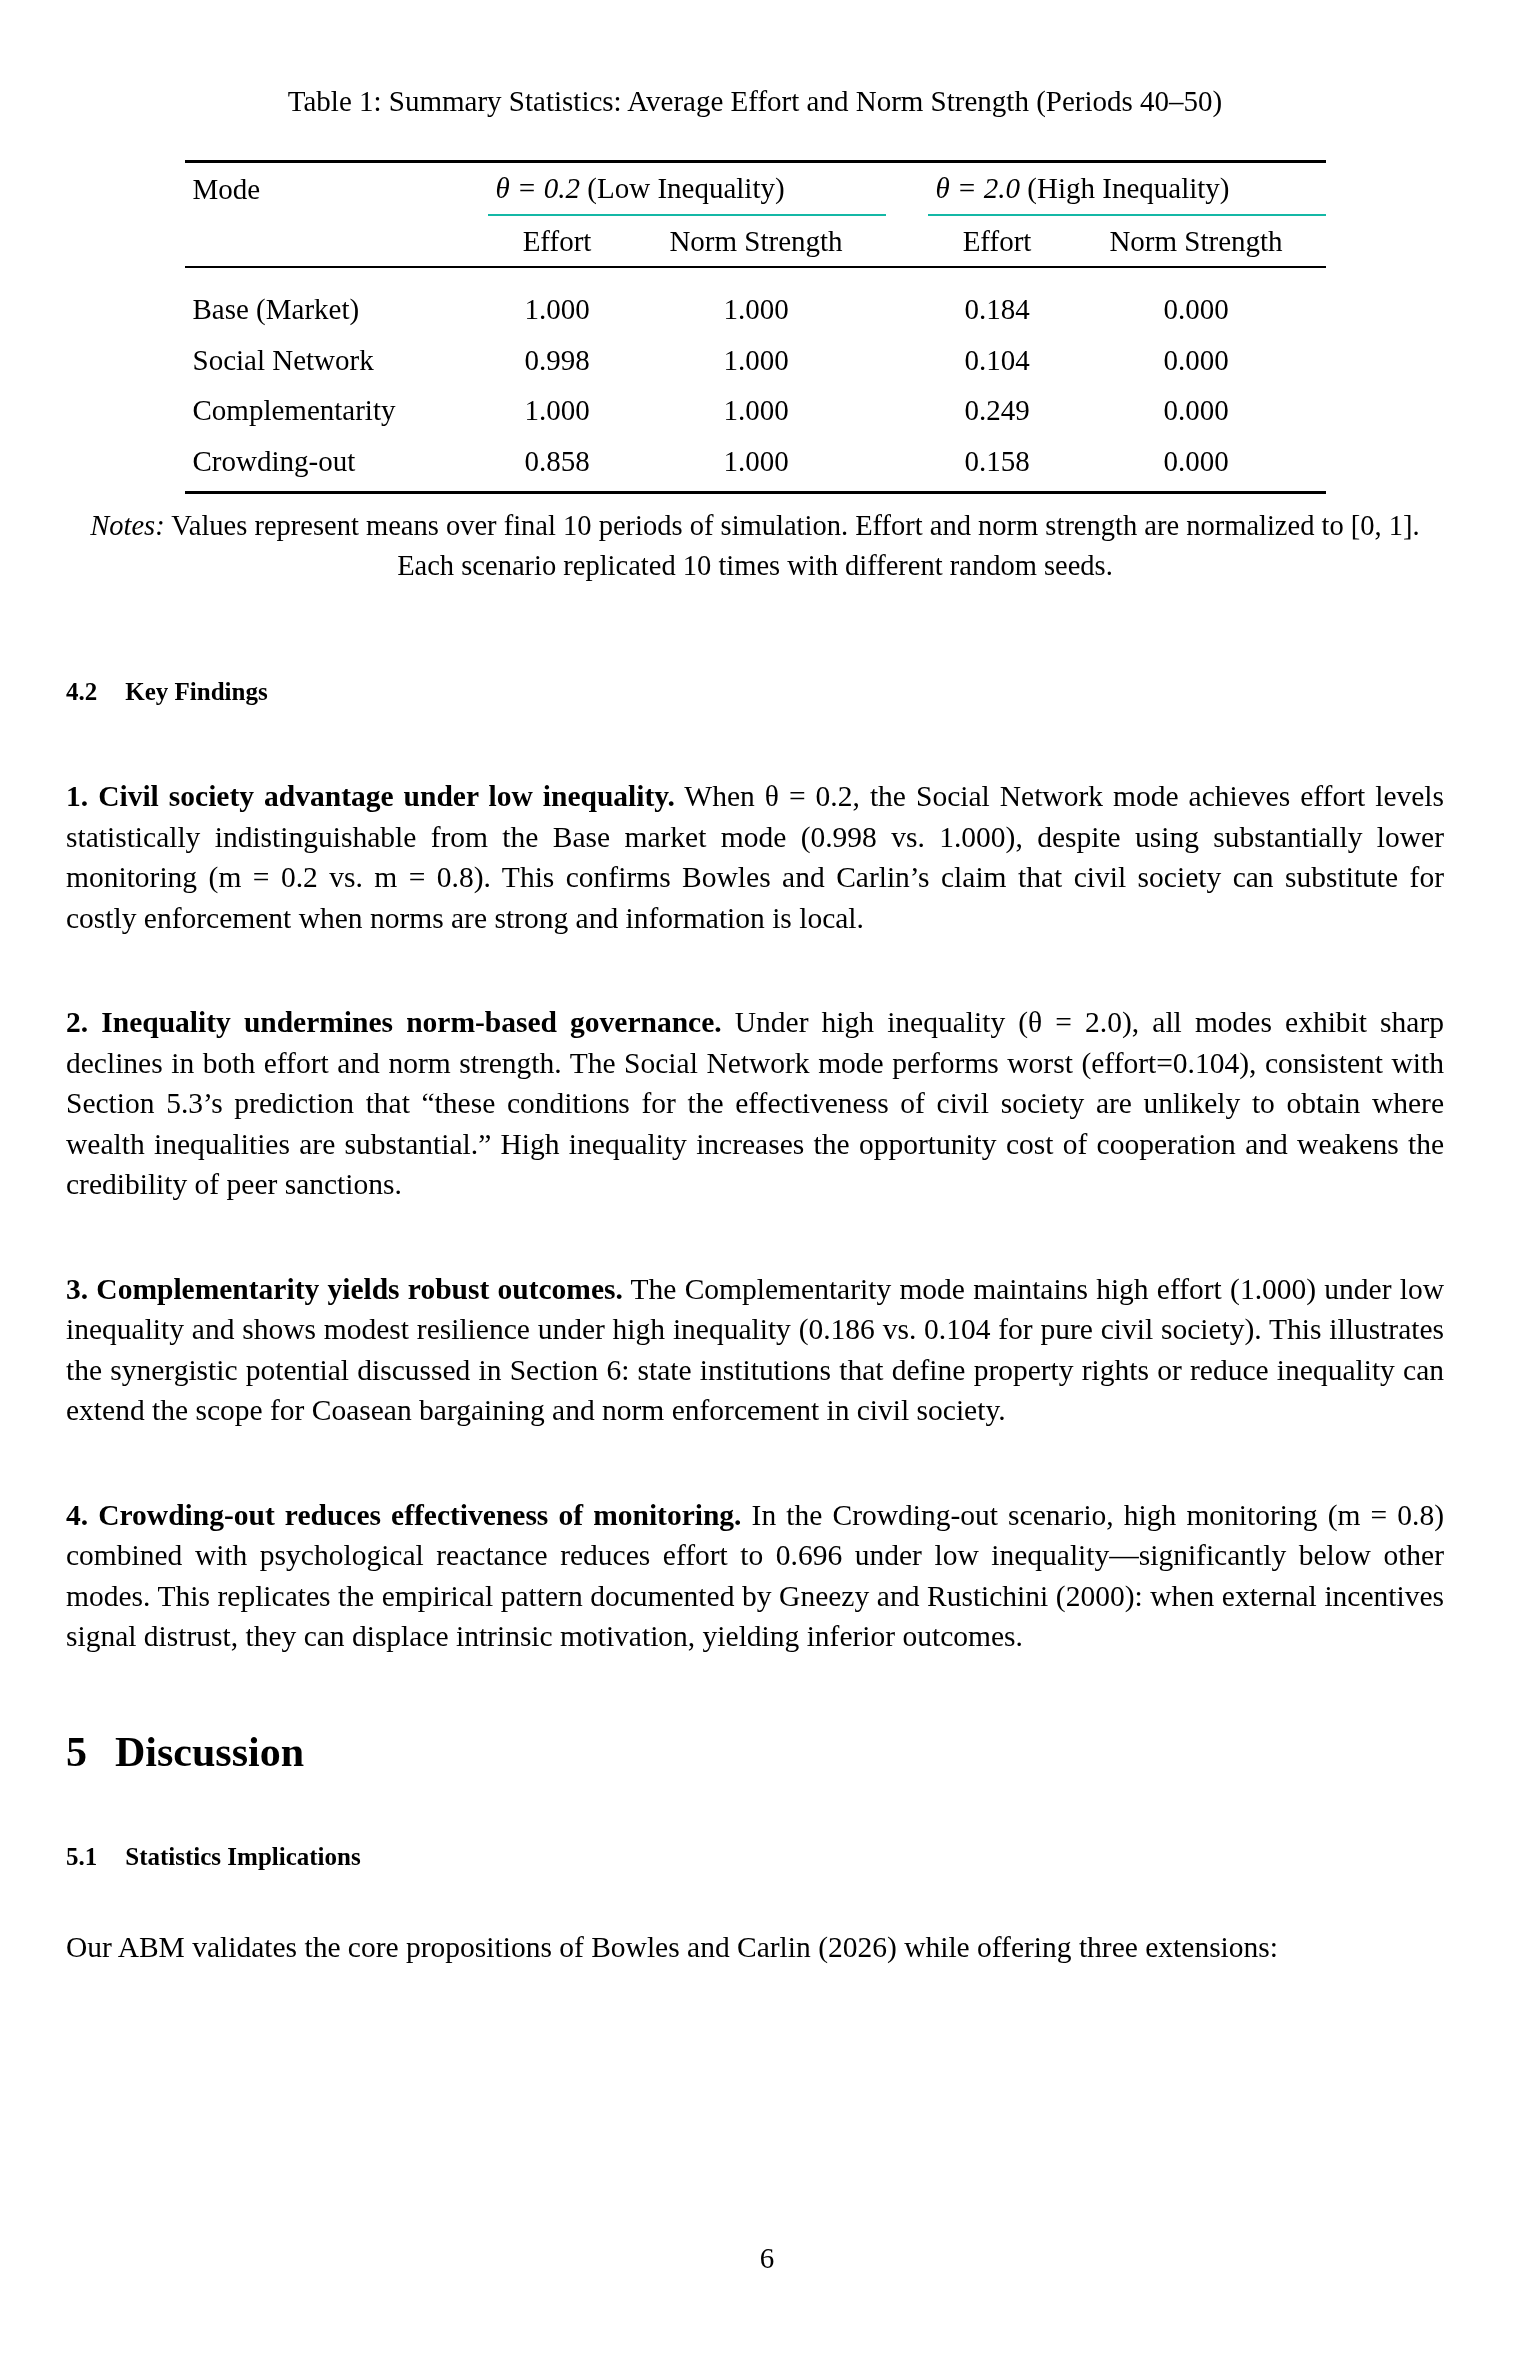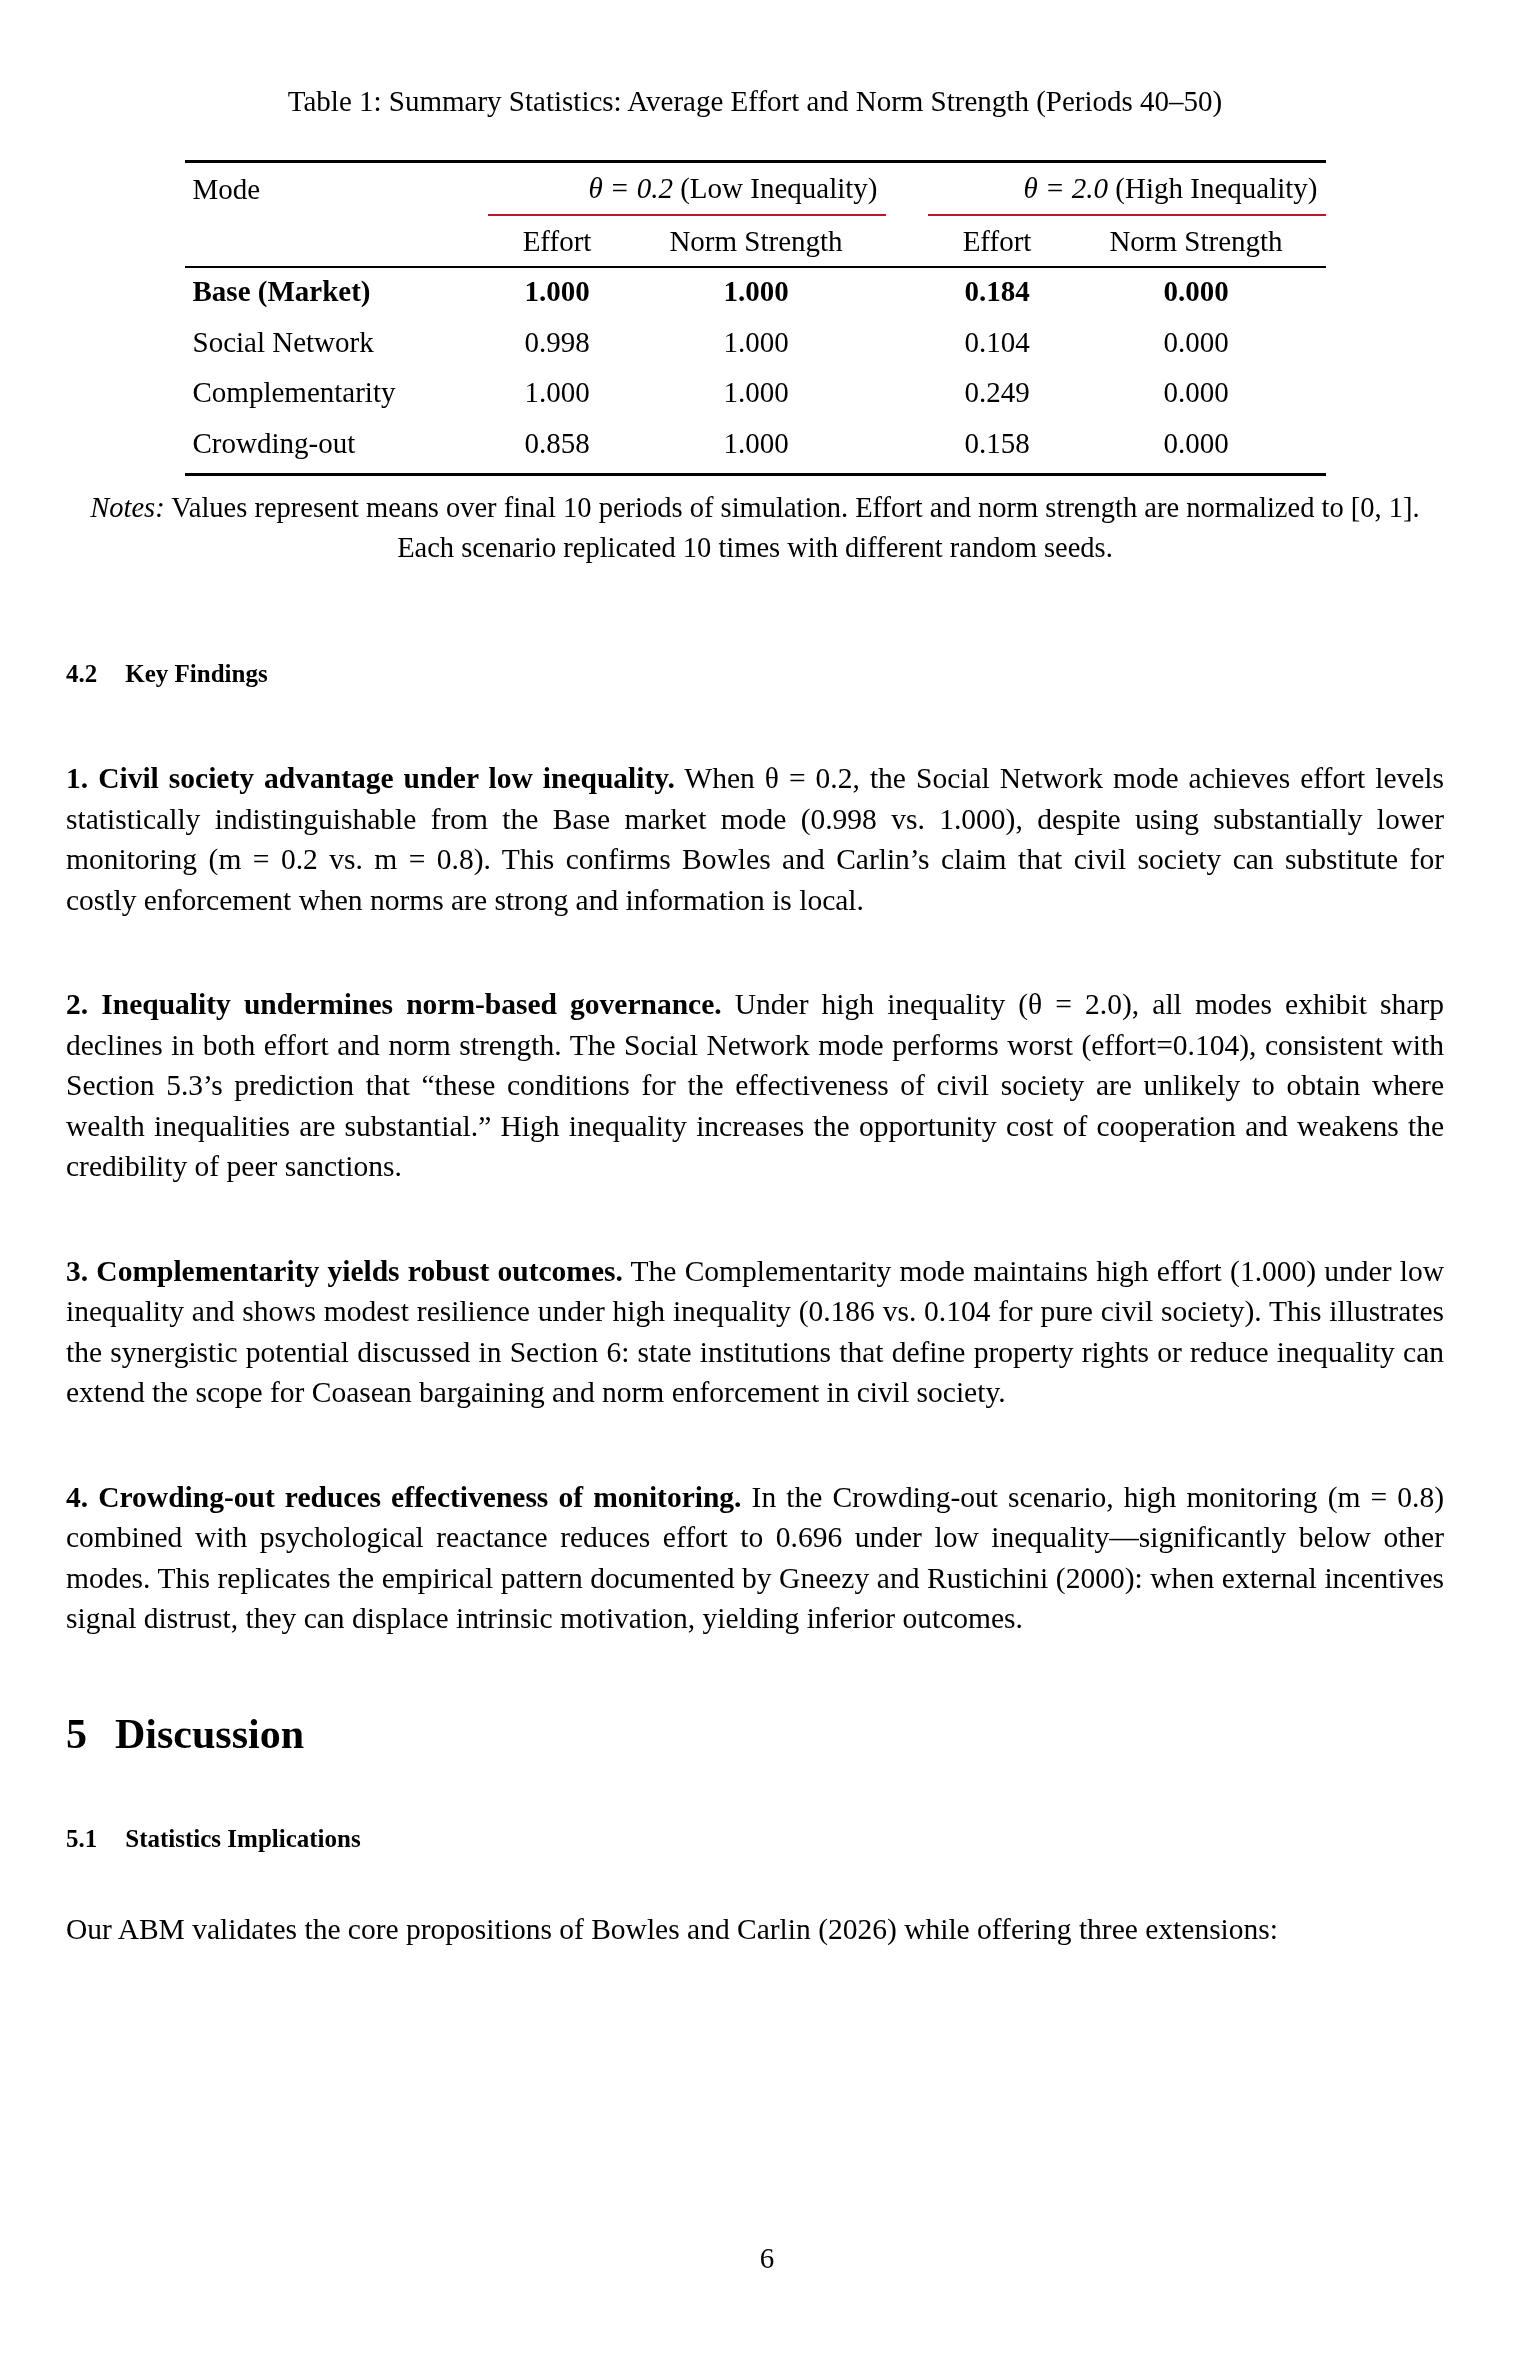--- a/index.html
+++ b/index.html
@@ -30,28 +30,28 @@
     margin: 40px auto 12px auto;
     font-size: 29px;
   }
   table.paper-table th, table.paper-table td {
     font-weight: normal;
     padding: 5px 8px;
     white-space: nowrap;
   }
   tr.toprow > * { border-top: 3px solid #000; vertical-align: bottom; padding-top: 16px; padding-bottom: 9px; }
   th.mode-head { text-align: left; font-weight: bold; width: 287px; }
-  th.group-head { text-align: right; border-bottom: 2px solid #b91c1c; }
+  th.group-head { text-align: left; border-bottom: 2px solid #14b8a6; }
   td.spacer { width: 26px; padding: 0; }
   tr.subrow > * { border-bottom: 2px solid #000; padding-top: 11px; padding-bottom: 12px; text-align: center; }
   td.col-effort { width: 123px; text-align: center; }
   td.col-norm { width: 243px; text-align: center; }
   tr.datarow td { text-align: center; }
   tr.datarow td:first-child { text-align: left; }
-  tr.datarow.first td { padding-top: 3px; font-weight: bold; }
+  tr.datarow.first td { padding-top: 21px; }
   tr.datarow.last td { border-bottom: 3px solid #000; padding-bottom: 10px; }
   .math { font-style: italic; }
   
   .notes {
     width: 1356px;
     margin: 12px auto 0 auto;
     font-size: 28.5px;
     line-height: 40px;
     text-align: center;
   }

